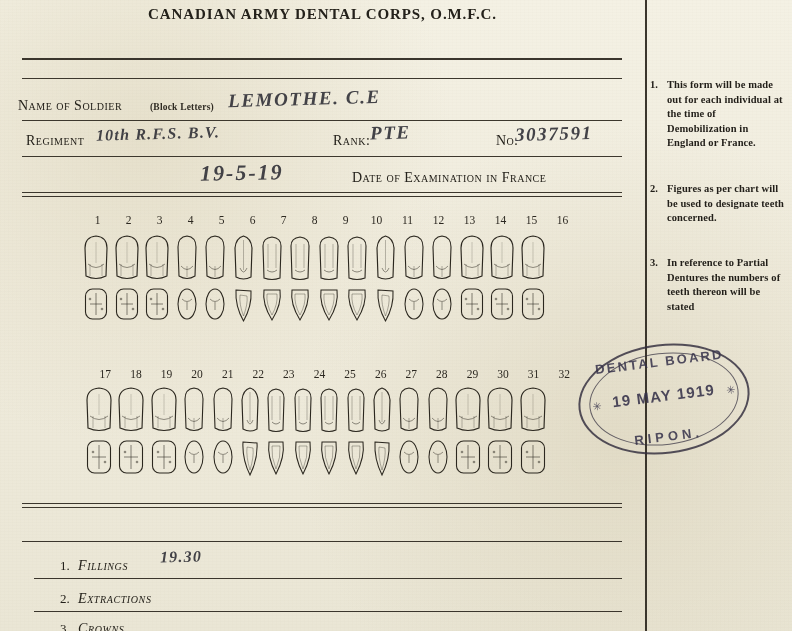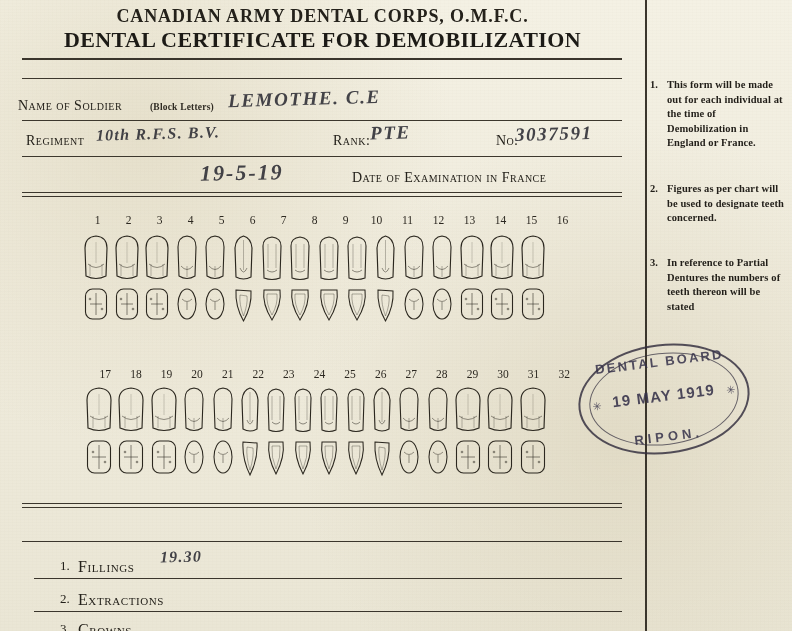--- a/index.html
+++ b/index.html
@@ -48,21 +48,21 @@
     height: 1px;
   }
   .rule.thick { height: 2px; }
 
   .hdr-line1 {
     position: absolute;
     left: 0; right: 0; top: 6px;
     text-align: center;
     font-family: "Liberation Serif", serif;
     font-weight: bold;
-    font-size: 18px;
+    font-size: 15px;
     letter-spacing: 0.9px;
     color: #23201a;
   }
   .hdr-line2 {
     position: absolute;
     left: 0; right: 0; top: 27px;
     text-align: center;
     font-family: "Liberation Serif", serif;
     font-weight: bold;
     font-size: 22px;
@@ -142,24 +142,25 @@
     text-align: center;
     font-family: "Liberation Serif", serif;
     font-size: 15px;
     letter-spacing: 1.3px;
     color: #23201a;
     font-variant: small-caps;
     font-weight: normal;
   }
   .req-item {
     position: absolute;
-    font-size: 16px;
+    font-size: 14px;
     letter-spacing: 0.6px;
     color: #23201a;
     font-variant: small-caps;
+    font-style: italic;
   }
   .req-num {
     position: absolute;
     font-size: 13px;
     color: #23201a;
   }
 
   
   .right {
     position: absolute;
@@ -254,21 +255,20 @@
   .stamp .star.r { right: 14px; top: 48px; }
 </style>
 </head>
 <body>
 
 <div class="page">
 
   <div class="main">
 
     <div class="hdr-line1">CANADIAN ARMY DENTAL CORPS, O.M.F.C.</div>
-    <div class="hdr-line2">DENTAL CERTIFICATE FOR DEMOBILIZATION</div>
     <div class="rule thick" style="left:22px; width:600px; top:58px;"></div>
 
     <div class="rule" style="left:22px; width:600px; top:78px;"></div>
 
     <div class="field-label small-caps" style="left:18px; top:98px;">Name of Soldier</div>
     <div class="tiny-label" style="left:150px; top:102px;">(Block Letters)</div>
     <div class="hand" style="left:228px; top:88px;">LEMOTHE. C.E</div>
     <div class="rule" style="left:22px; width:600px; top:120px;"></div>
 
     <div class="field-label small-caps" style="left:26px; top:133px;">Regiment</div>

